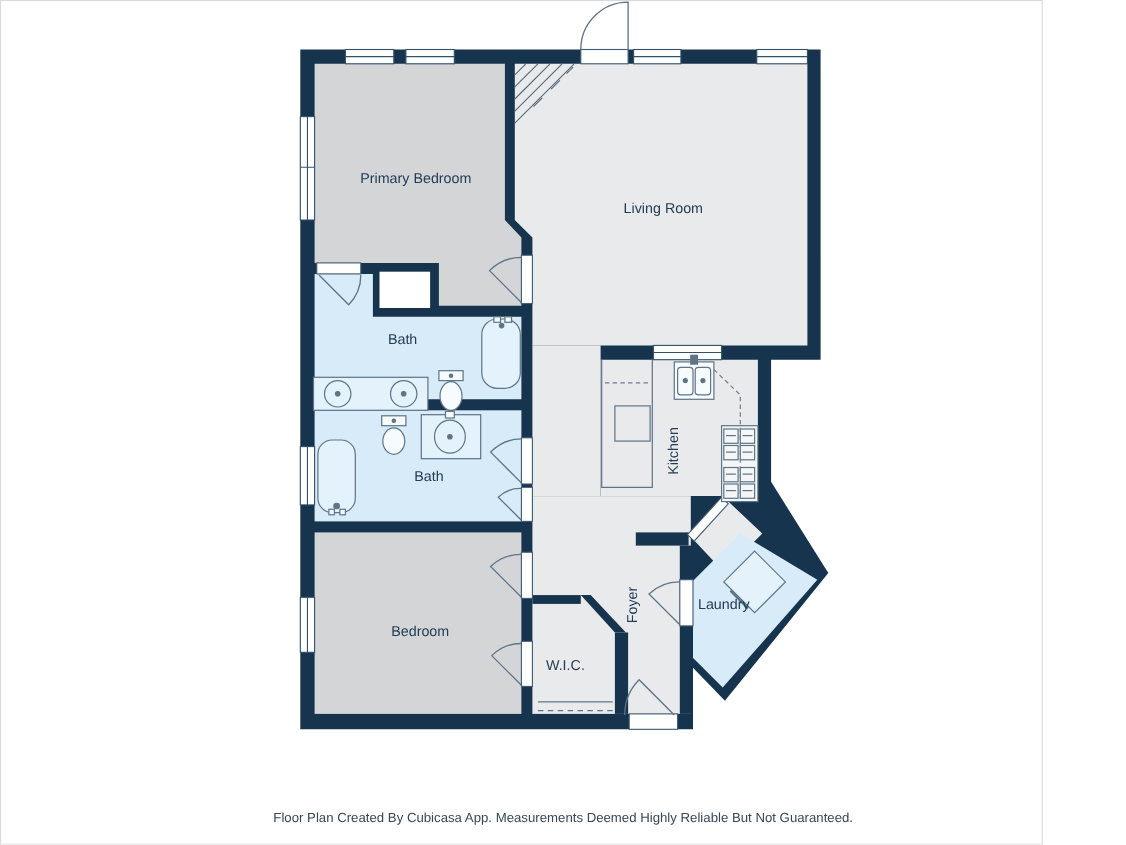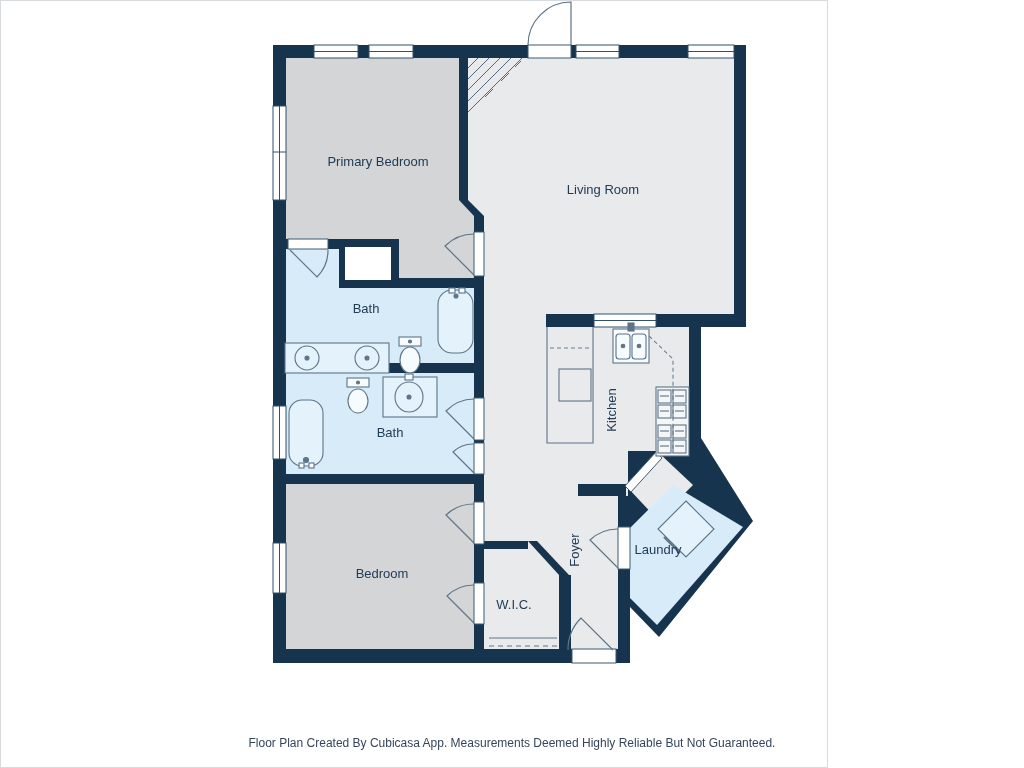--- a/index.html
+++ b/index.html
@@ -1,16 +1,16 @@
 <!DOCTYPE html>
 <html><head>
 <meta charset="utf-8">
 <style>
   html,body{margin:0;padding:0;background:#ffffff;}
-  .frame{position:relative;width:828px;height:768px;background:#ffffff;box-sizing:border-box;border:1px solid #d8dbde;overflow:hidden;font-family:"Liberation Sans",sans-serif;padding-left:12px;}
+  .frame{position:relative;width:948px;height:768px;background:#ffffff;box-sizing:border-box;border:1px solid #d8dbde;overflow:hidden;font-family:"Liberation Sans",sans-serif;padding-left:12px;}
   svg{position:absolute;left:0;top:0;}
   .room-label{font-family:"Liberation Sans",sans-serif;font-size:13px;fill:#223c55;}
   .footer-label{font-family:"Liberation Sans",sans-serif;font-size:12px;fill:#36465a;}
   text{text-anchor:middle;}
 </style>
 </head>
 <body>
 
 <div class="frame">
 <svg width="1024" height="768" viewBox="0 0 1024 768">

